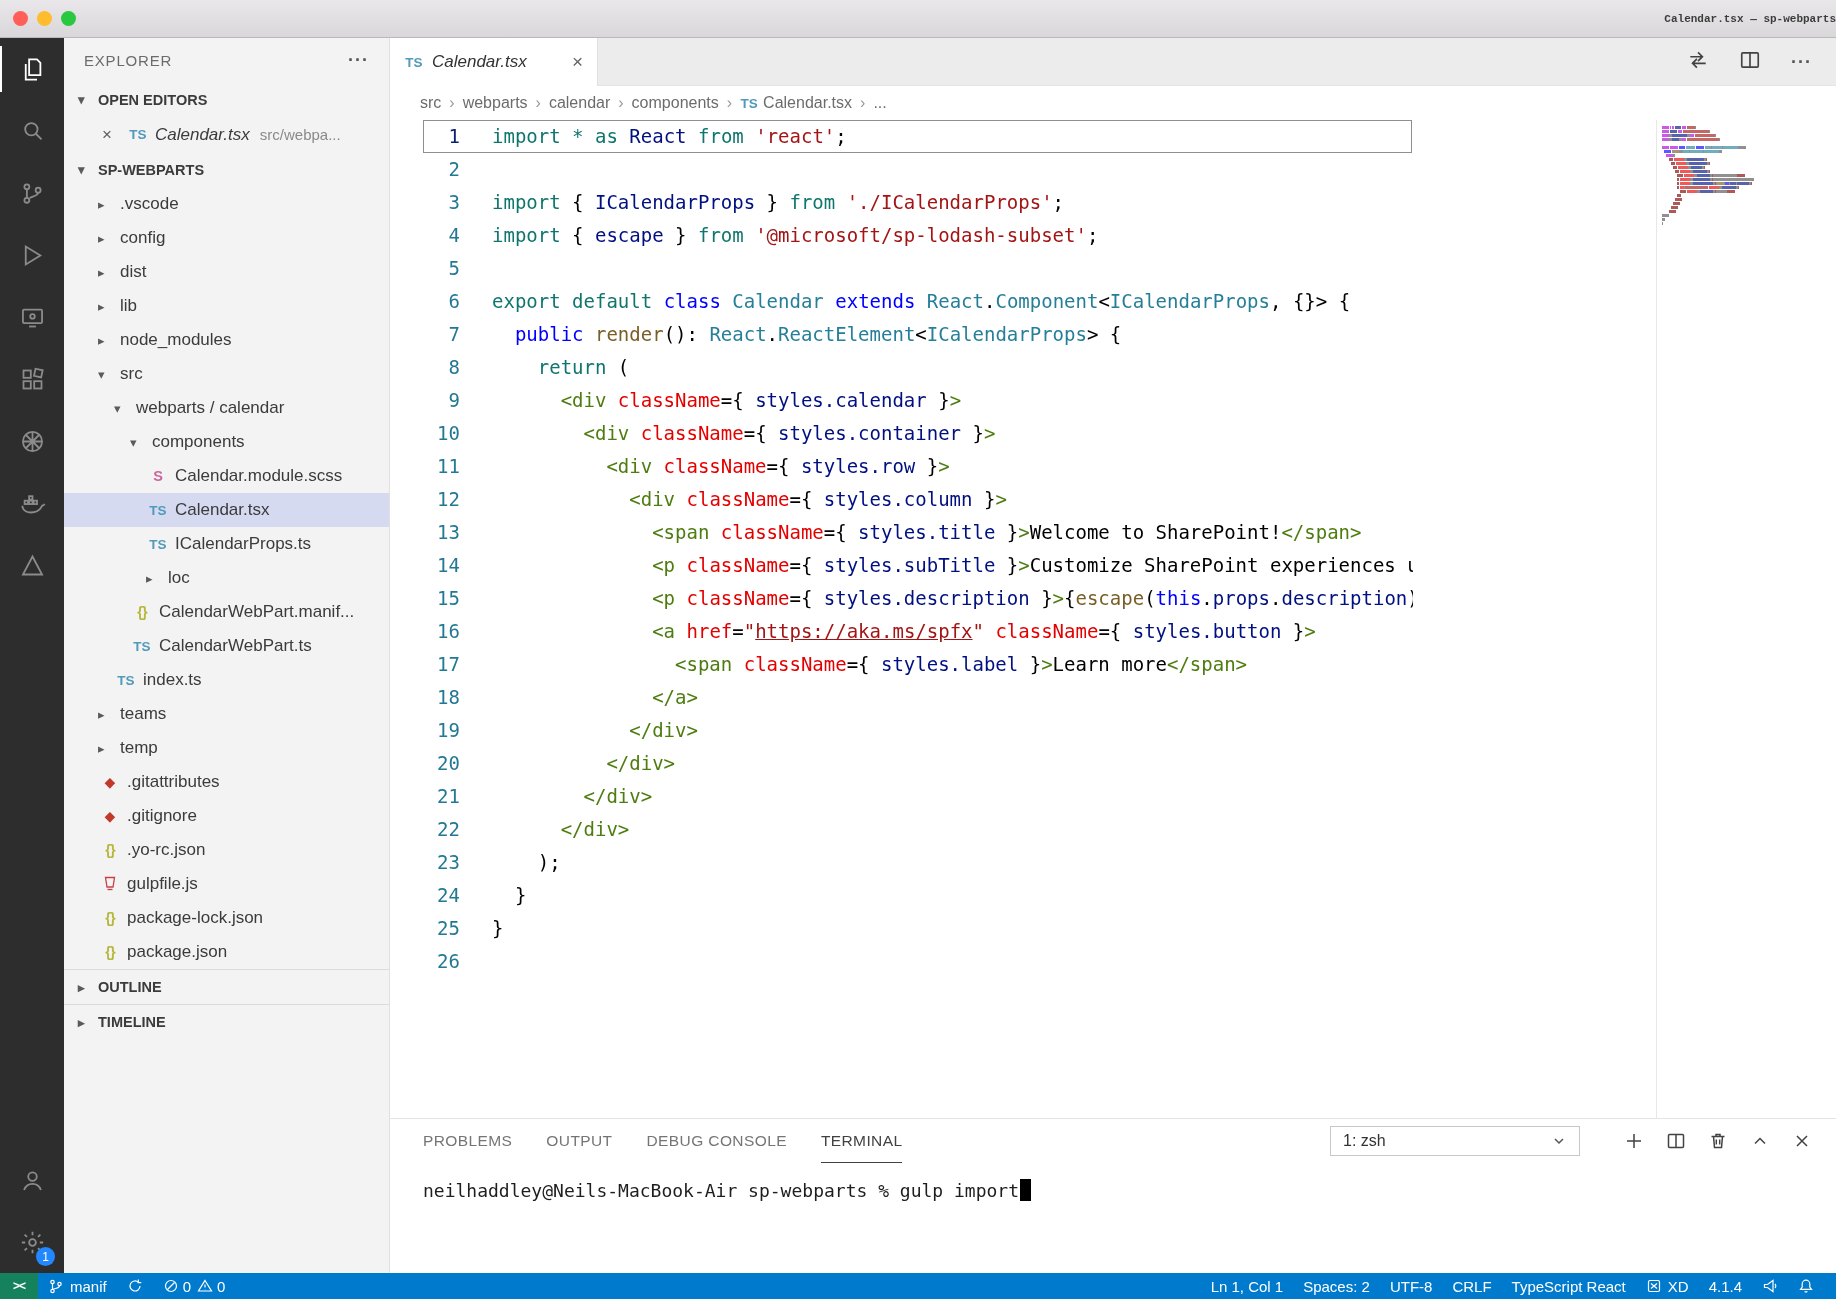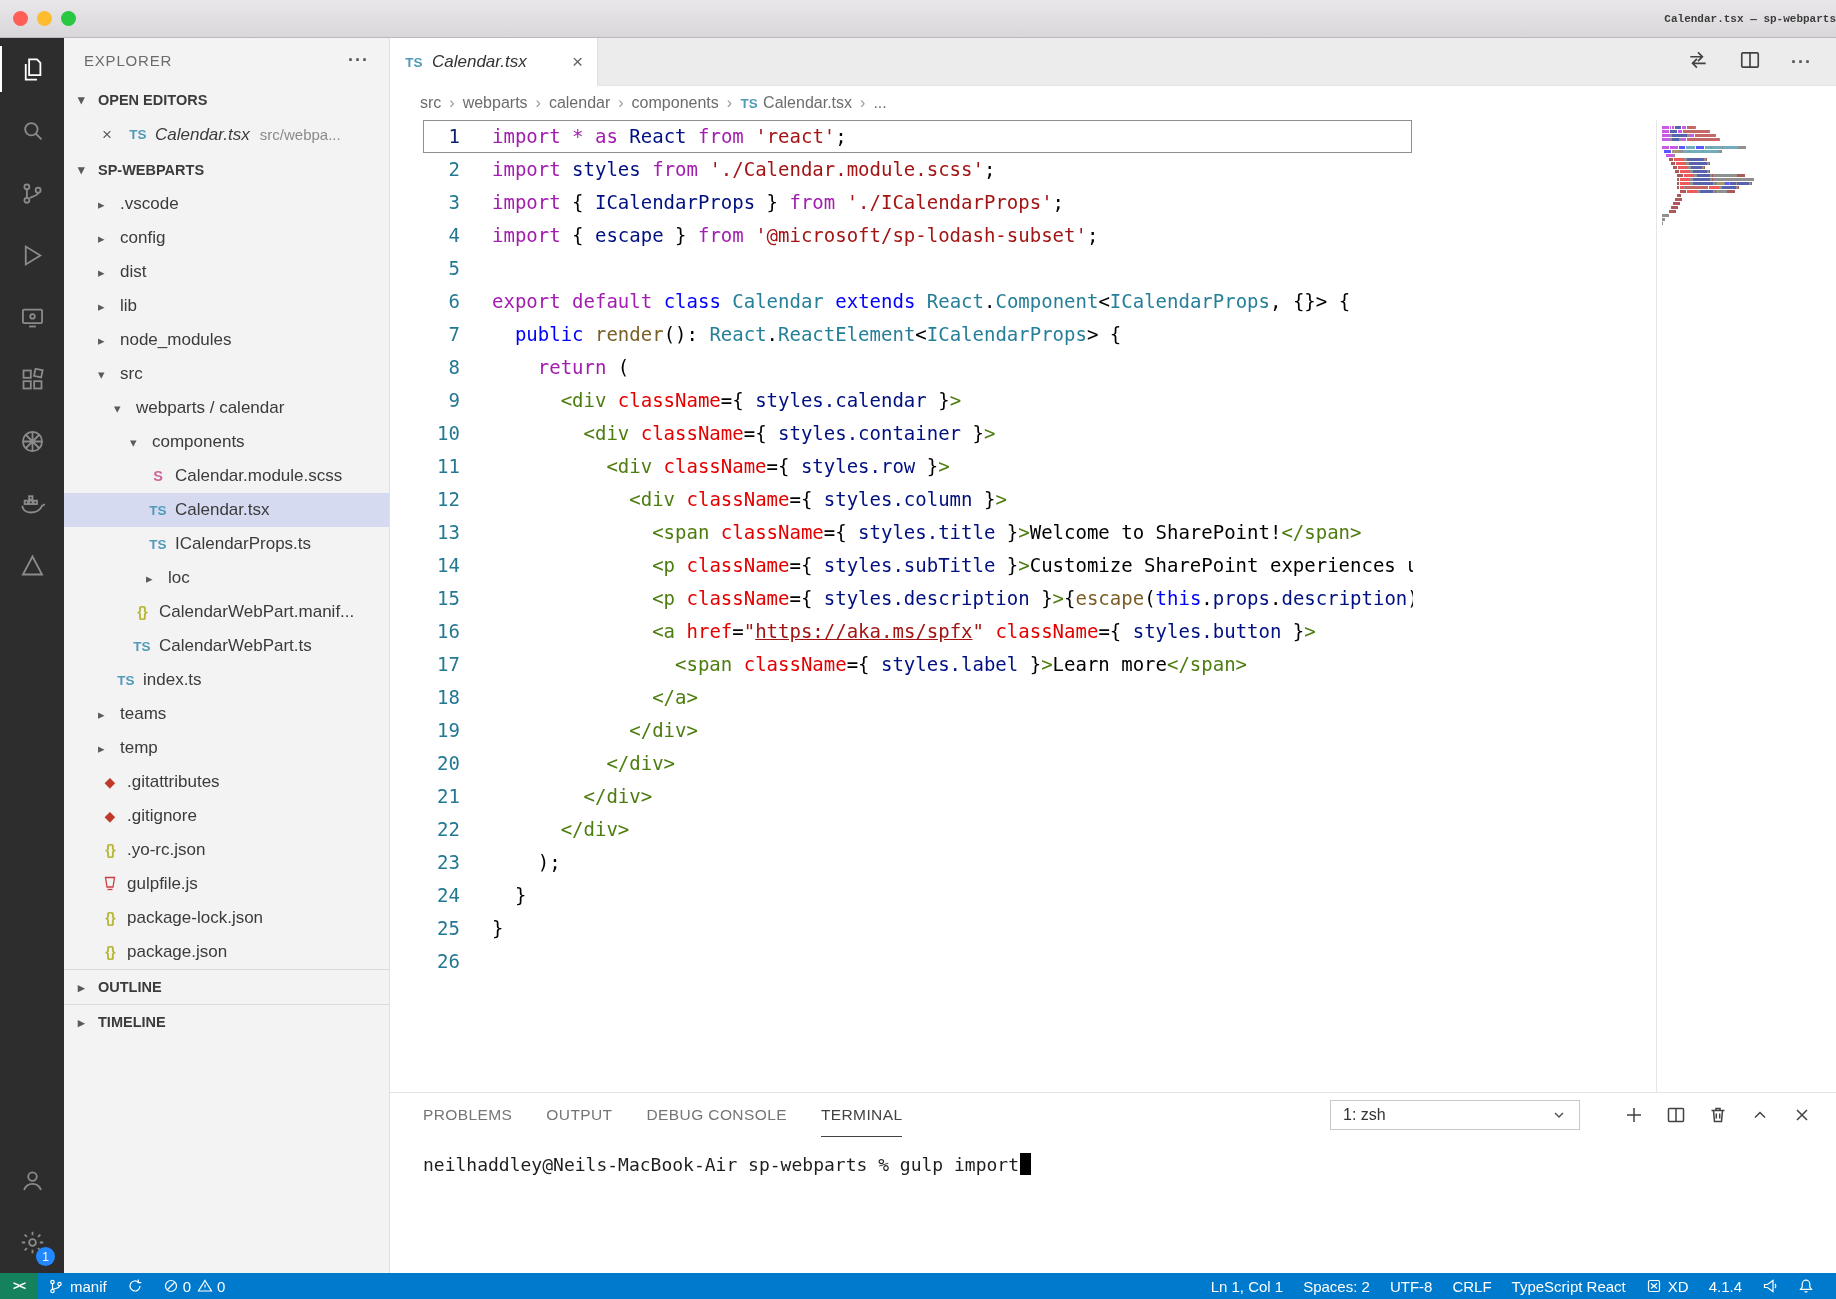--- a/index.html
+++ b/index.html
@@ -62,31 +62,31 @@
   .bc-item .fi { width:18px; margin:0 5px 0 0; }
   .bc-sep { margin:0 8px; color:#9a9a9a; }
 
   .editor-wrap { flex:1; position:relative; overflow:hidden; background:#fff; }
   .code-area { position:absolute; left:0; top:0; width:1023px; height:100%; overflow:hidden; font-family:"DejaVu Sans Mono", monospace; font-size:19px; line-height:33px; }
   .cl { display:flex; height:33px; position:relative; }
   .ln { width:70px; text-align:right; color:#237893; flex:none; user-select:none; }
   .lt { padding-left:32px; white-space:pre; flex:none; }
   .cl.active .ln { color:#0b216f; }
   .cl.active::after { content:''; position:absolute; left:33px; width:987px; top:0; bottom:0; border:1px solid #8f8f8f; pointer-events:none; }
-  .tk-k { color:#a21caf; } .tk-b { color:#0000FF; } .tk-s { color:#A31515; }
+  .tk-k { color:#0f766e; } .tk-b { color:#0000FF; } .tk-s { color:#A31515; }
   .tk-u { color:#A31515; text-decoration:underline; }
   .tk-t { color:#267F99; } .tk-v { color:#001080; } .tk-f { color:#795E26; }
   .tk-tag { color:#4d7c0f; } .tk-attr { color:#E50000; } .tk-p { color:#000000; }
   .mm-divider { position:absolute; left:1266px; top:0; bottom:0; width:1px; background:#e7e7e7; }
   .minimap { position:absolute; left:1272px; top:6px; width:170px; }
   .mm-line { height:3px; margin-bottom:1px; display:flex; }
   .mm-tok { height:3px; opacity:0.65; flex:none; }
 
   
-  .panel { height:181px; flex:none; border-top:1px solid #e4e4e4; background:#fff; display:flex; flex-direction:column; }
+  .panel { height:155px; flex:none; border-top:1px solid #e4e4e4; background:#fff; display:flex; flex-direction:column; }
   .panel-header { height:44px; flex:none; display:flex; align-items:stretch; padding:0 24px 0 33px; }
   .panel-tabs { display:flex; gap:34px; font-size:15.5px; letter-spacing:0.4px; color:#757575; }
   .panel-tab { display:flex; align-items:center; border-bottom:1px solid transparent; }
   .panel-tab.active { color:#424242; border-bottom-color:#424242; }
   .panel-right { margin-left:auto; display:flex; align-items:center; gap:22px; }
   .shell-select { width:250px; height:30px; border:1px solid #c8c8c8; background:#fff; display:flex; align-items:center; padding:0 12px; font-size:16px; color:#333; margin-right:22px; }
   .shell-select svg { margin-left:auto; stroke:#555; fill:none; stroke-width:1.5; }
   .p-icon svg { stroke:#424242; fill:none; stroke-width:1.5; display:block; }
   .terminal-body { flex:1; padding:16px 0 0 33px; font-family:"DejaVu Sans Mono", monospace; font-size:18px; color:#1e1e1e; }
   .terminal-line { white-space:pre; display:flex; align-items:center; }
@@ -359,21 +359,20 @@
       </div>
 
     <div class="editor-wrap">
       <div class="code-area" id="code-lines">
           <div class="cl active">
             <span class="ln">1</span>
             <span class="lt"><span class="tk-k">import</span><span class="tk-p"> </span><span class="tk-k">*</span><span class="tk-p"> </span><span class="tk-k">as</span><span class="tk-p"> </span><span class="tk-v">React</span><span class="tk-p"> </span><span class="tk-k">from</span><span class="tk-p"> </span><span class="tk-s">'react'</span><span class="tk-p">;</span></span>
           </div>
           <div class="cl">
             <span class="ln">2</span>
-            <span class="lt"><span class="tk-k">import</span><span class="tk-p"> </span><span class="tk-v">styles</span><span class="tk-p"> </span><span class="tk-k">from</span><span class="tk-p"> </span><span class="tk-s">'./Calendar.module.scss'</span><span class="tk-p">;</span></span>
           </div>
           <div class="cl">
             <span class="ln">3</span>
             <span class="lt"><span class="tk-k">import</span><span class="tk-p"> { </span><span class="tk-v">ICalendarProps</span><span class="tk-p"> } </span><span class="tk-k">from</span><span class="tk-p"> </span><span class="tk-s">'./ICalendarProps'</span><span class="tk-p">;</span></span>
           </div>
           <div class="cl">
             <span class="ln">4</span>
             <span class="lt"><span class="tk-k">import</span><span class="tk-p"> { </span><span class="tk-v">escape</span><span class="tk-p"> } </span><span class="tk-k">from</span><span class="tk-p"> </span><span class="tk-s">'@microsoft/sp-lodash-subset'</span><span class="tk-p">;</span></span>
           </div>
           <div class="cl">

